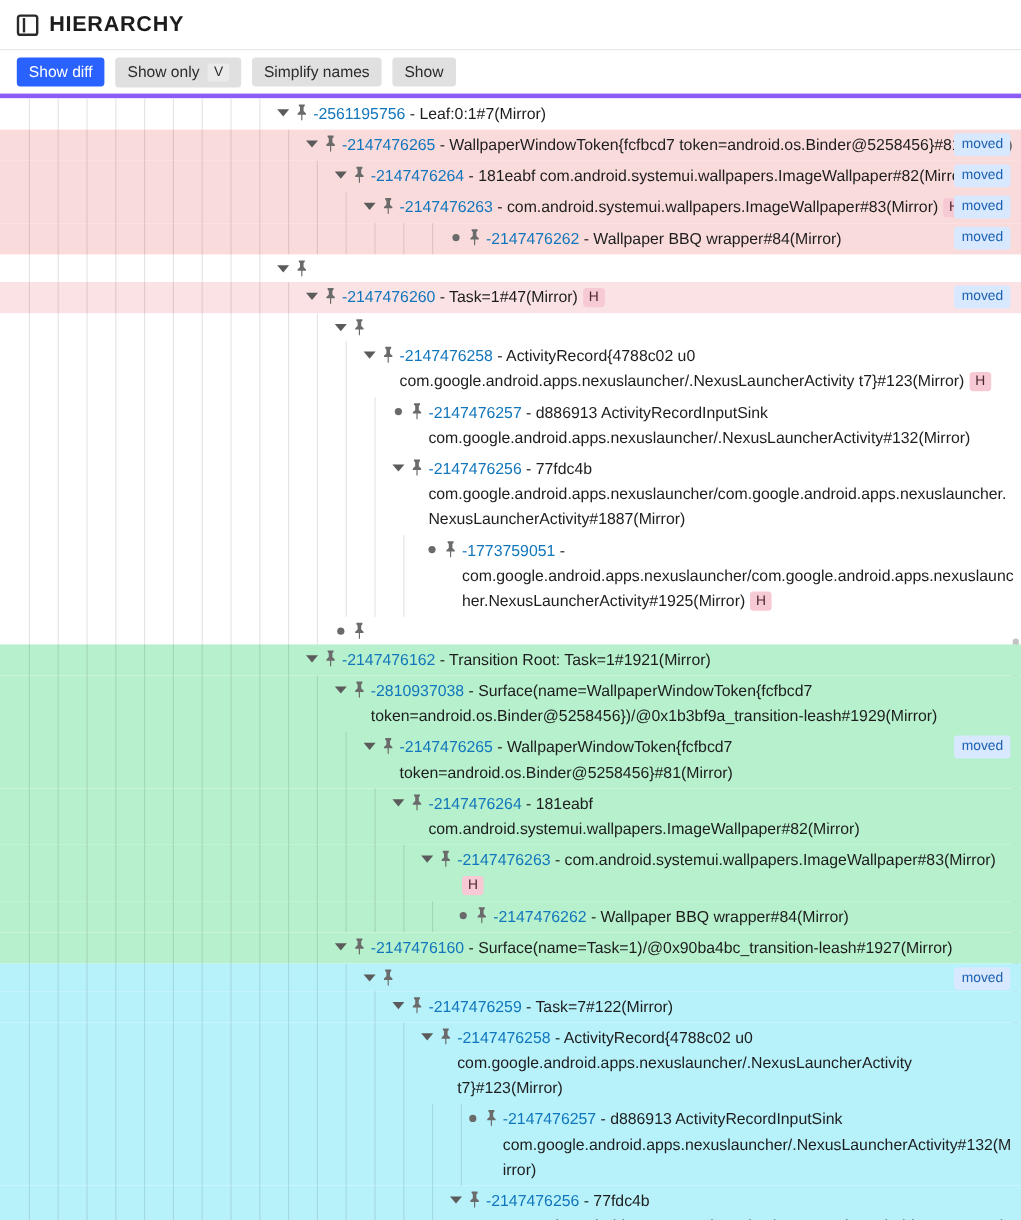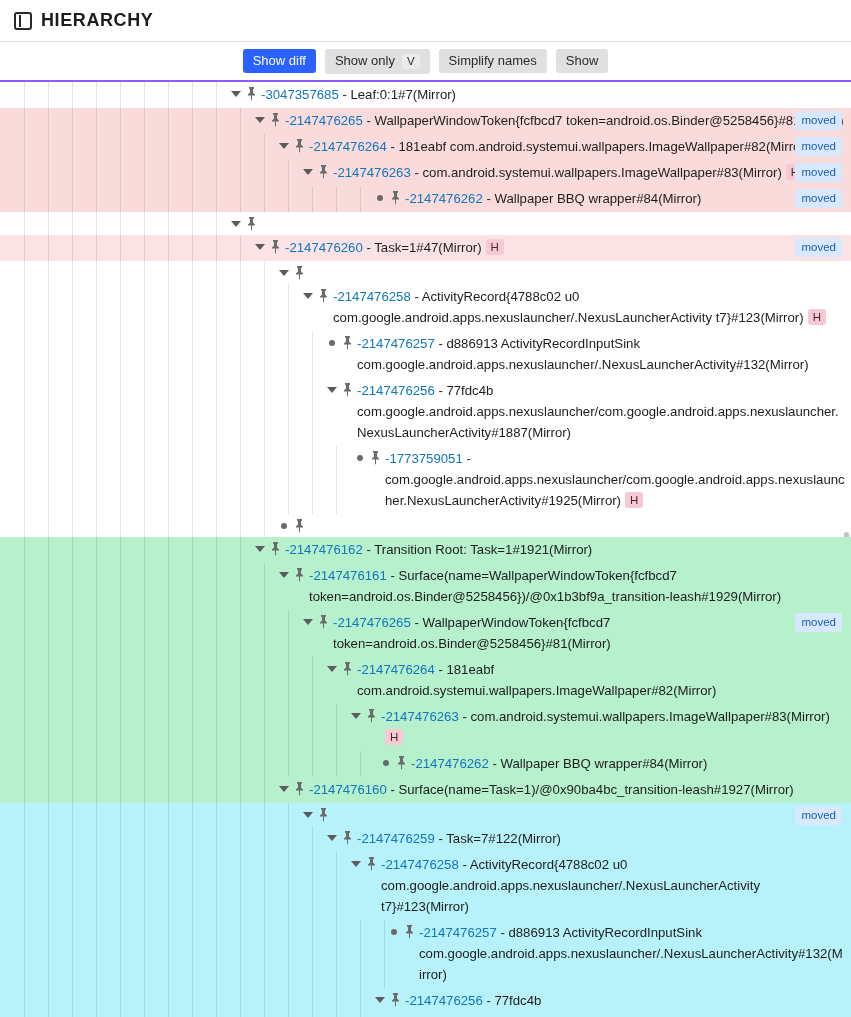--- a/index.html
+++ b/index.html
@@ -58,23 +58,22 @@
   }
   .search-input::placeholder { color: #6e6e6e; }
 
   
   .toolbar {
     height: 40px;
     display: flex;
     align-items: center;
     gap: 9px;
     padding: 0 14px;
-    border-bottom: 2px solid #8b5cf6;
+    border-bottom: 4px solid #8b5cf6;
     background: #ffffff;
-    justify-content: center;
   }
   .btn {
     font-size: 13px;
     font-family: "Liberation Sans", sans-serif;
     border: none;
     border-radius: 3px;
     padding: 5px 10px;
     cursor: pointer;
     background: #e0e0e0;
     color: #2b2b2b;
@@ -234,21 +233,21 @@
         <div class="guide" style="left: 192px;"></div>
         <div class="guide" style="left: 216px;"></div>
       </div>
       <div class="indent" style="width: 228px;"></div>
       <div class="twisty open"></div>
       <div class="pin">
         <svg width="13" height="15" viewBox="0 0 13 15">
           <path d="M4 1h5v1.2L8 3.4v3.2l2 1.9v1.1H7v4.2l-.5.9-.5-.9V9.6H3V8.5l2-1.9V3.4L4 2.2z" fill="#6b6b6b"></path>
         </svg>
       </div>
-      <div class="label"><span class="id">-3047357685</span><span> - Leaf:0:1#7(Mirror)</span></div>
+      <div class="label"><span class="id">-2561195756</span><span> - Leaf:0:1#7(Mirror)</span></div>
     </div>
     <div class="row hl-red">
       <div class="guides">
         <div class="guide" style="left: 24px;"></div>
         <div class="guide" style="left: 48px;"></div>
         <div class="guide" style="left: 72px;"></div>
         <div class="guide" style="left: 96px;"></div>
         <div class="guide" style="left: 120px;"></div>
         <div class="guide" style="left: 144px;"></div>
         <div class="guide" style="left: 168px;"></div>
@@ -566,21 +565,21 @@
         <div class="guide" style="left: 240px;"></div>
         <div class="guide" style="left: 264px;"></div>
       </div>
       <div class="indent" style="width: 276px;"></div>
       <div class="twisty open"></div>
       <div class="pin">
         <svg width="13" height="15" viewBox="0 0 13 15">
           <path d="M4 1h5v1.2L8 3.4v3.2l2 1.9v1.1H7v4.2l-.5.9-.5-.9V9.6H3V8.5l2-1.9V3.4L4 2.2z" fill="#6b6b6b"></path>
         </svg>
       </div>
-      <div class="label"><span class="id">-2147476161</span><span> - Surface(name=WallpaperWindowToken{fcfbcd7 token=android.os.Binder@5258456})/@0x1b3bf9a_transition-leash#1929(Mirror)</span></div>
+      <div class="label"><span class="id">-2810937038</span><span> - Surface(name=WallpaperWindowToken{fcfbcd7 token=android.os.Binder@5258456})/@0x1b3bf9a_transition-leash#1929(Mirror)</span></div>
     </div>
     <div class="row hl-green">
       <div class="guides">
         <div class="guide" style="left: 24px;"></div>
         <div class="guide" style="left: 48px;"></div>
         <div class="guide" style="left: 72px;"></div>
         <div class="guide" style="left: 96px;"></div>
         <div class="guide" style="left: 120px;"></div>
         <div class="guide" style="left: 144px;"></div>
         <div class="guide" style="left: 168px;"></div>

